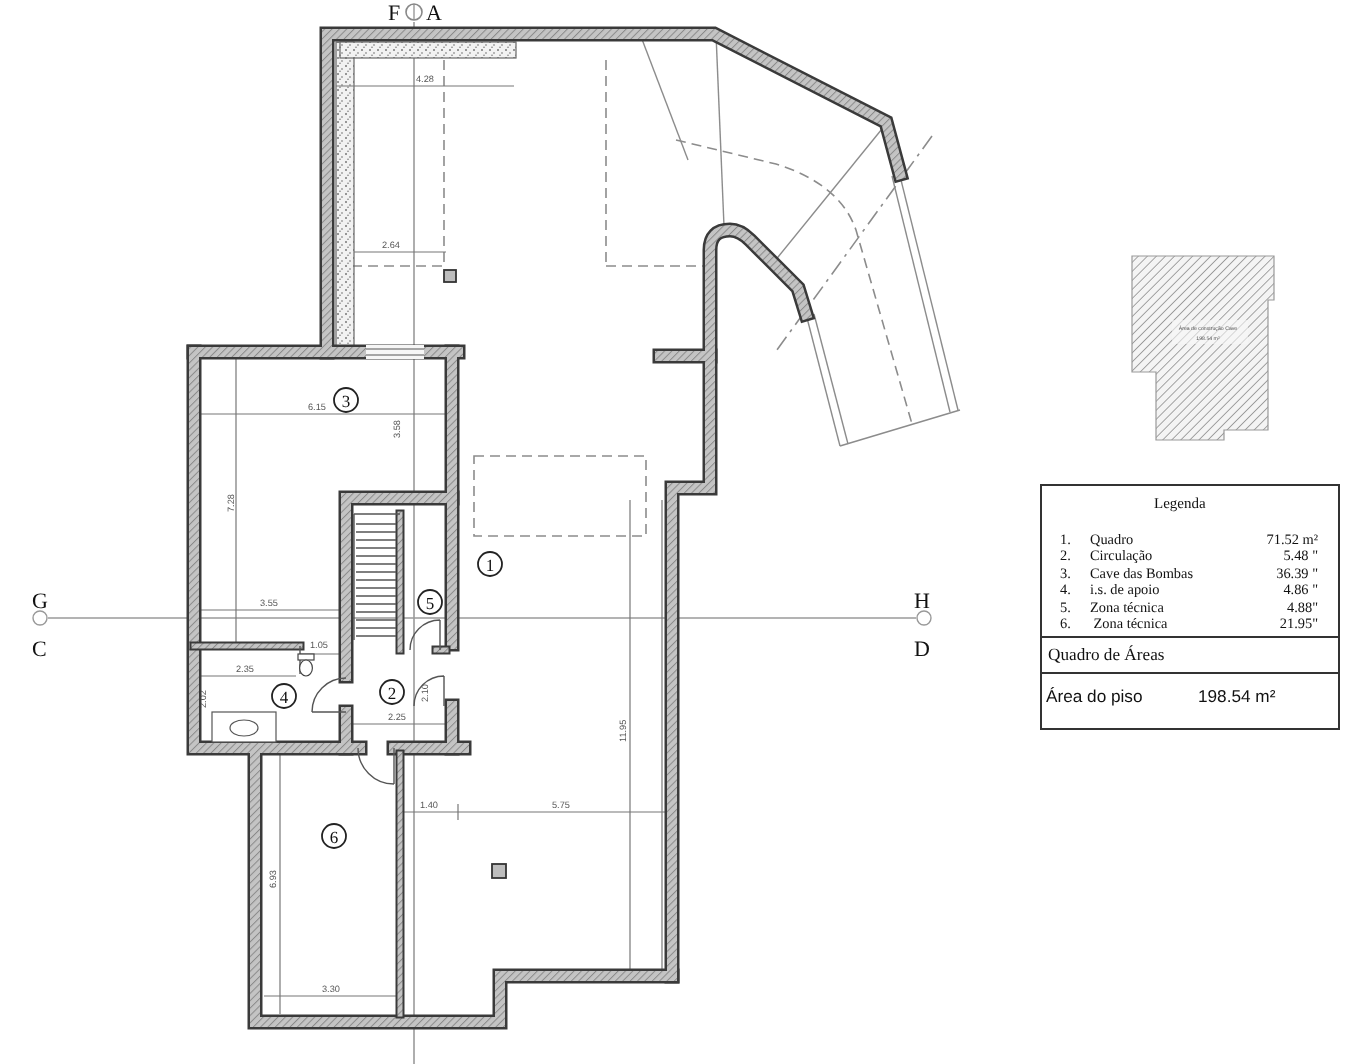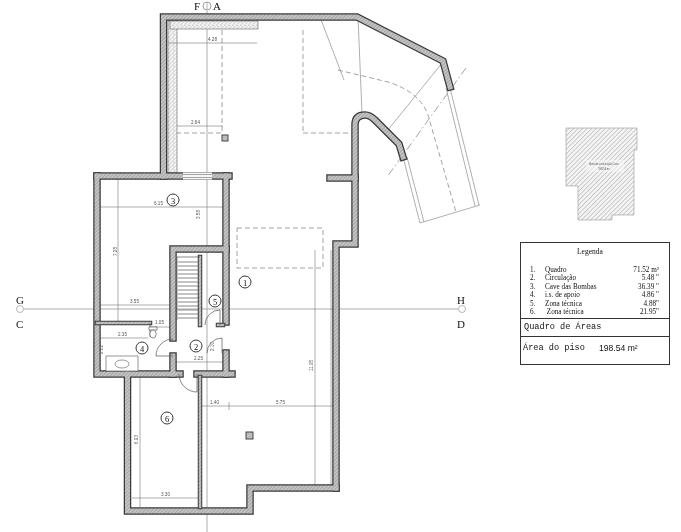--- a/index.html
+++ b/index.html
@@ -22,22 +22,22 @@
   .lining { fill: url(#noise); stroke: #666; stroke-width: 0.6; }
   .cover-txt { font-family: "Liberation Sans", sans-serif; font-size: 2.6px; fill: #555; text-anchor: middle; }
 
   #legend-box { position: absolute; left: 520px; top: 242px; width: 150px; height: 123px; border: 1px solid #333; box-sizing: border-box; background: #fff; }
   .lg-title { position: absolute; left: 16px; top: 4px; font-family: "Liberation Serif", serif; font-size: 7.5px; color: #111; margin-left: 40px; }
   .lg-row { position: absolute; left: 0; width: 148px; height: 8.4px; font-family: "Liberation Serif", serif; font-size: 7.2px; line-height: 8.4px; color: #111; }
   .lg-num { position: absolute; left: 9px; }
   .lg-name { position: absolute; left: 24px; }
   .lg-area { position: absolute; right: 10px; text-align: right; white-space: nowrap; }
   .lg-sep { position: absolute; left: 0; width: 148px; height: 0; border-top: 1px solid #333; }
-  .qa-title { position: absolute; left: 3px; top: 79px; font-family: Liberation Mono, monospace; font-size: 8.6px; color: #111; }
-  .qa-label { position: absolute; left: 2px; top: 100px; font-family: Liberation Mono, monospace; font-size: 8.6px; color: #111; }
+  .qa-title { position: absolute; left: 3px; top: 79px; font-family: Liberation Serif, serif; font-size: 8.6px; color: #111; }
+  .qa-label { position: absolute; left: 2px; top: 100px; font-family: Liberation Sans, sans-serif; font-size: 8.6px; color: #111; }
   .qa-value { position: absolute; left: 78px; top: 100px; font-family: "Liberation Sans", sans-serif; font-size: 8.6px; color: #111; white-space: nowrap; }
 </style>
 </head>
 <body>
 
 <svg id="plan" viewBox="0 0 681 532" xmlns="http://www.w3.org/2000/svg">
   <defs>
     <pattern id="hatch" patternUnits="userSpaceOnUse" width="2.6" height="2.6" patternTransform="rotate(45)">
       <rect width="2.6" height="2.6" fill="#c4c4c4"></rect>
       <line x1="0" y1="0" x2="0" y2="2.6" stroke="#8a8a8a" stroke-width="1"></line>

